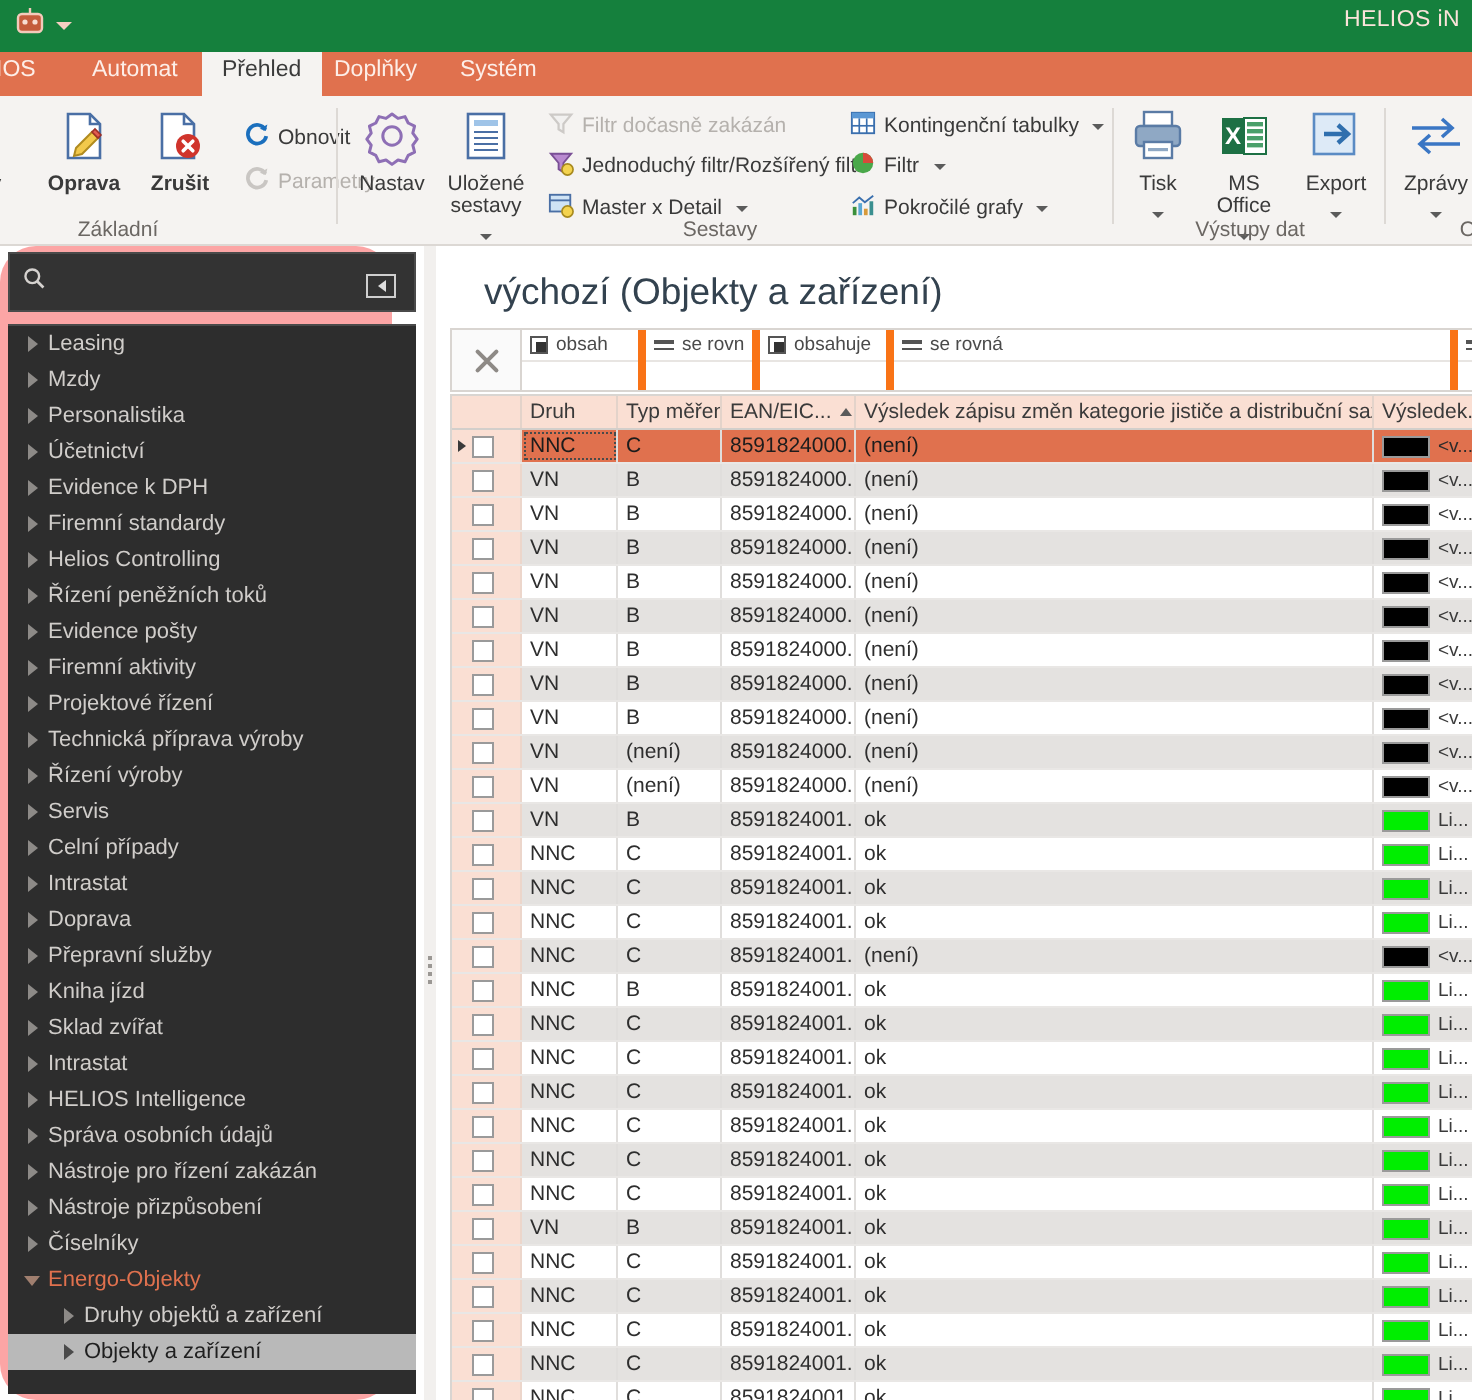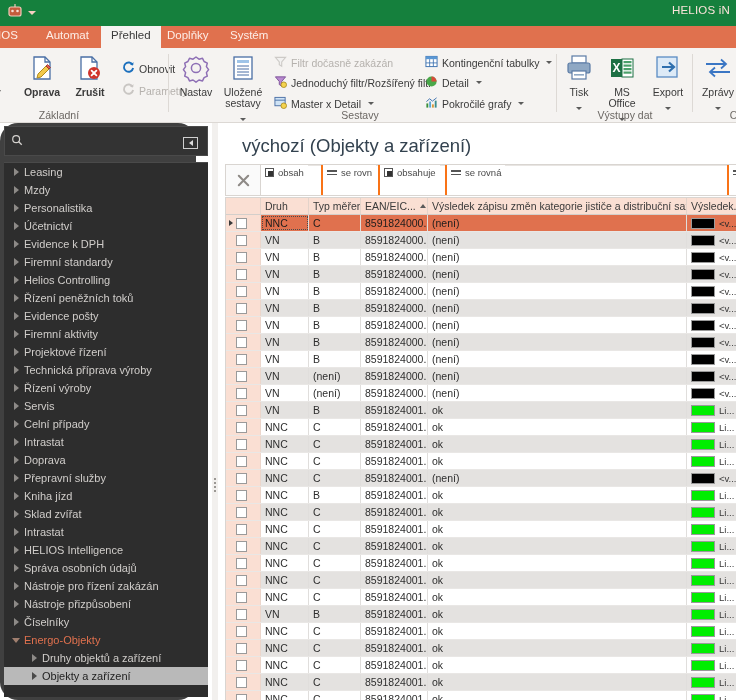--- a/index.html
+++ b/index.html
@@ -65,21 +65,21 @@
   .smallbtn.dis { color: #b5b1ad; }
   .dropcaret {
     width: 0; height: 0; border-left: 3px solid transparent; border-right: 3px solid transparent;
     border-top: 3px solid #5b5b5b; display: inline-block; margin-left: 3px; vertical-align: middle;
   }
   .dropcaret.ctr { margin: 2px auto 0 auto; }
 
   
   .sidebar {
     position: absolute; left: 0; top: 123px; width: 196px; height: 577px;
-    background: #404040;
+    background: #fca5a5;
     border-radius: 18px;
   }
   .side-search {
     position: absolute; left: 4px; top: 3px; width: 204px; height: 30px;
     background: #333333; border: 1px solid #4a4a4a;
     display: flex; align-items: center; padding: 0 6px;
   }
   .side-search-input {
     flex: 1; background: transparent; border: 0; outline: none;
     color: #d8d8d8; font-size: 11px; font-family: "Liberation Sans", sans-serif;
@@ -142,21 +142,21 @@
   .filterbar {
     position: absolute; left: 7px; top: 41px; width: 511px; height: 32px;
     border: 1px solid #d9d5d1; border-right: 0; background: #fff;
     display: flex;
   }
   .fb-close {
     width: 35px; flex: 0 0 35px; display: flex; align-items: center; justify-content: center;
     border-right: 1px solid #d9d5d1; background: #fafafa; cursor: default;
   }
   .fb-cols { flex: 1; display: flex; }
-  .fb-col { border-right: 2px solid #f97316; display: flex; flex-direction: row; justify-content: center; }
+  .fb-col { border-right: 4px solid #f97316; display: flex; flex-direction: column; justify-content: center; }
   .fb-op {
     height: 15px; display: flex; align-items: center; gap: 4px;
     padding: 0 4px; font-size: 9.5px; color: #4a4a4a; white-space: nowrap; overflow: hidden;
     cursor: default;
   }
   .fb-in {
     flex: 1; border-top: 1px solid #e8e5e2; background: #fff;
   }
   .op-glyph { flex: 0 0 auto; display: inline-block; }
   .g-box {
@@ -378,21 +378,21 @@
         <span class="dropcaret"></span>
       </div>
 
       <div class="smallbtn" style="left:255px; top:27px">
         <span>
           <svg width="13" height="13" viewBox="0 0 14 14">
             <circle cx="7" cy="7" r="5.5" fill="#4aa84a"></circle>
             <path d="M7 7 L7 1.5 A5.5 5.5 0 0 1 12.5 7 Z" fill="#d84a3a"></path>
           </svg>
         </span>
-        <span>Detail</span>
+        <span>Filtr</span>
         <span class="dropcaret"></span>
       </div>
 
       <div class="smallbtn" style="left:255px; top:48px">
         <span>
           <svg width="13" height="13" viewBox="0 0 14 14">
             <rect x="1.5" y="8" width="2" height="4.5" fill="#3a8f3a"></rect>
             <rect x="4.5" y="6" width="2" height="6.5" fill="#5aa8d4"></rect>
             <rect x="7.5" y="9" width="2" height="3.5" fill="#d89a3a"></rect>
             <rect x="10.5" y="5" width="2" height="7.5" fill="#3a8f8f"></rect>

